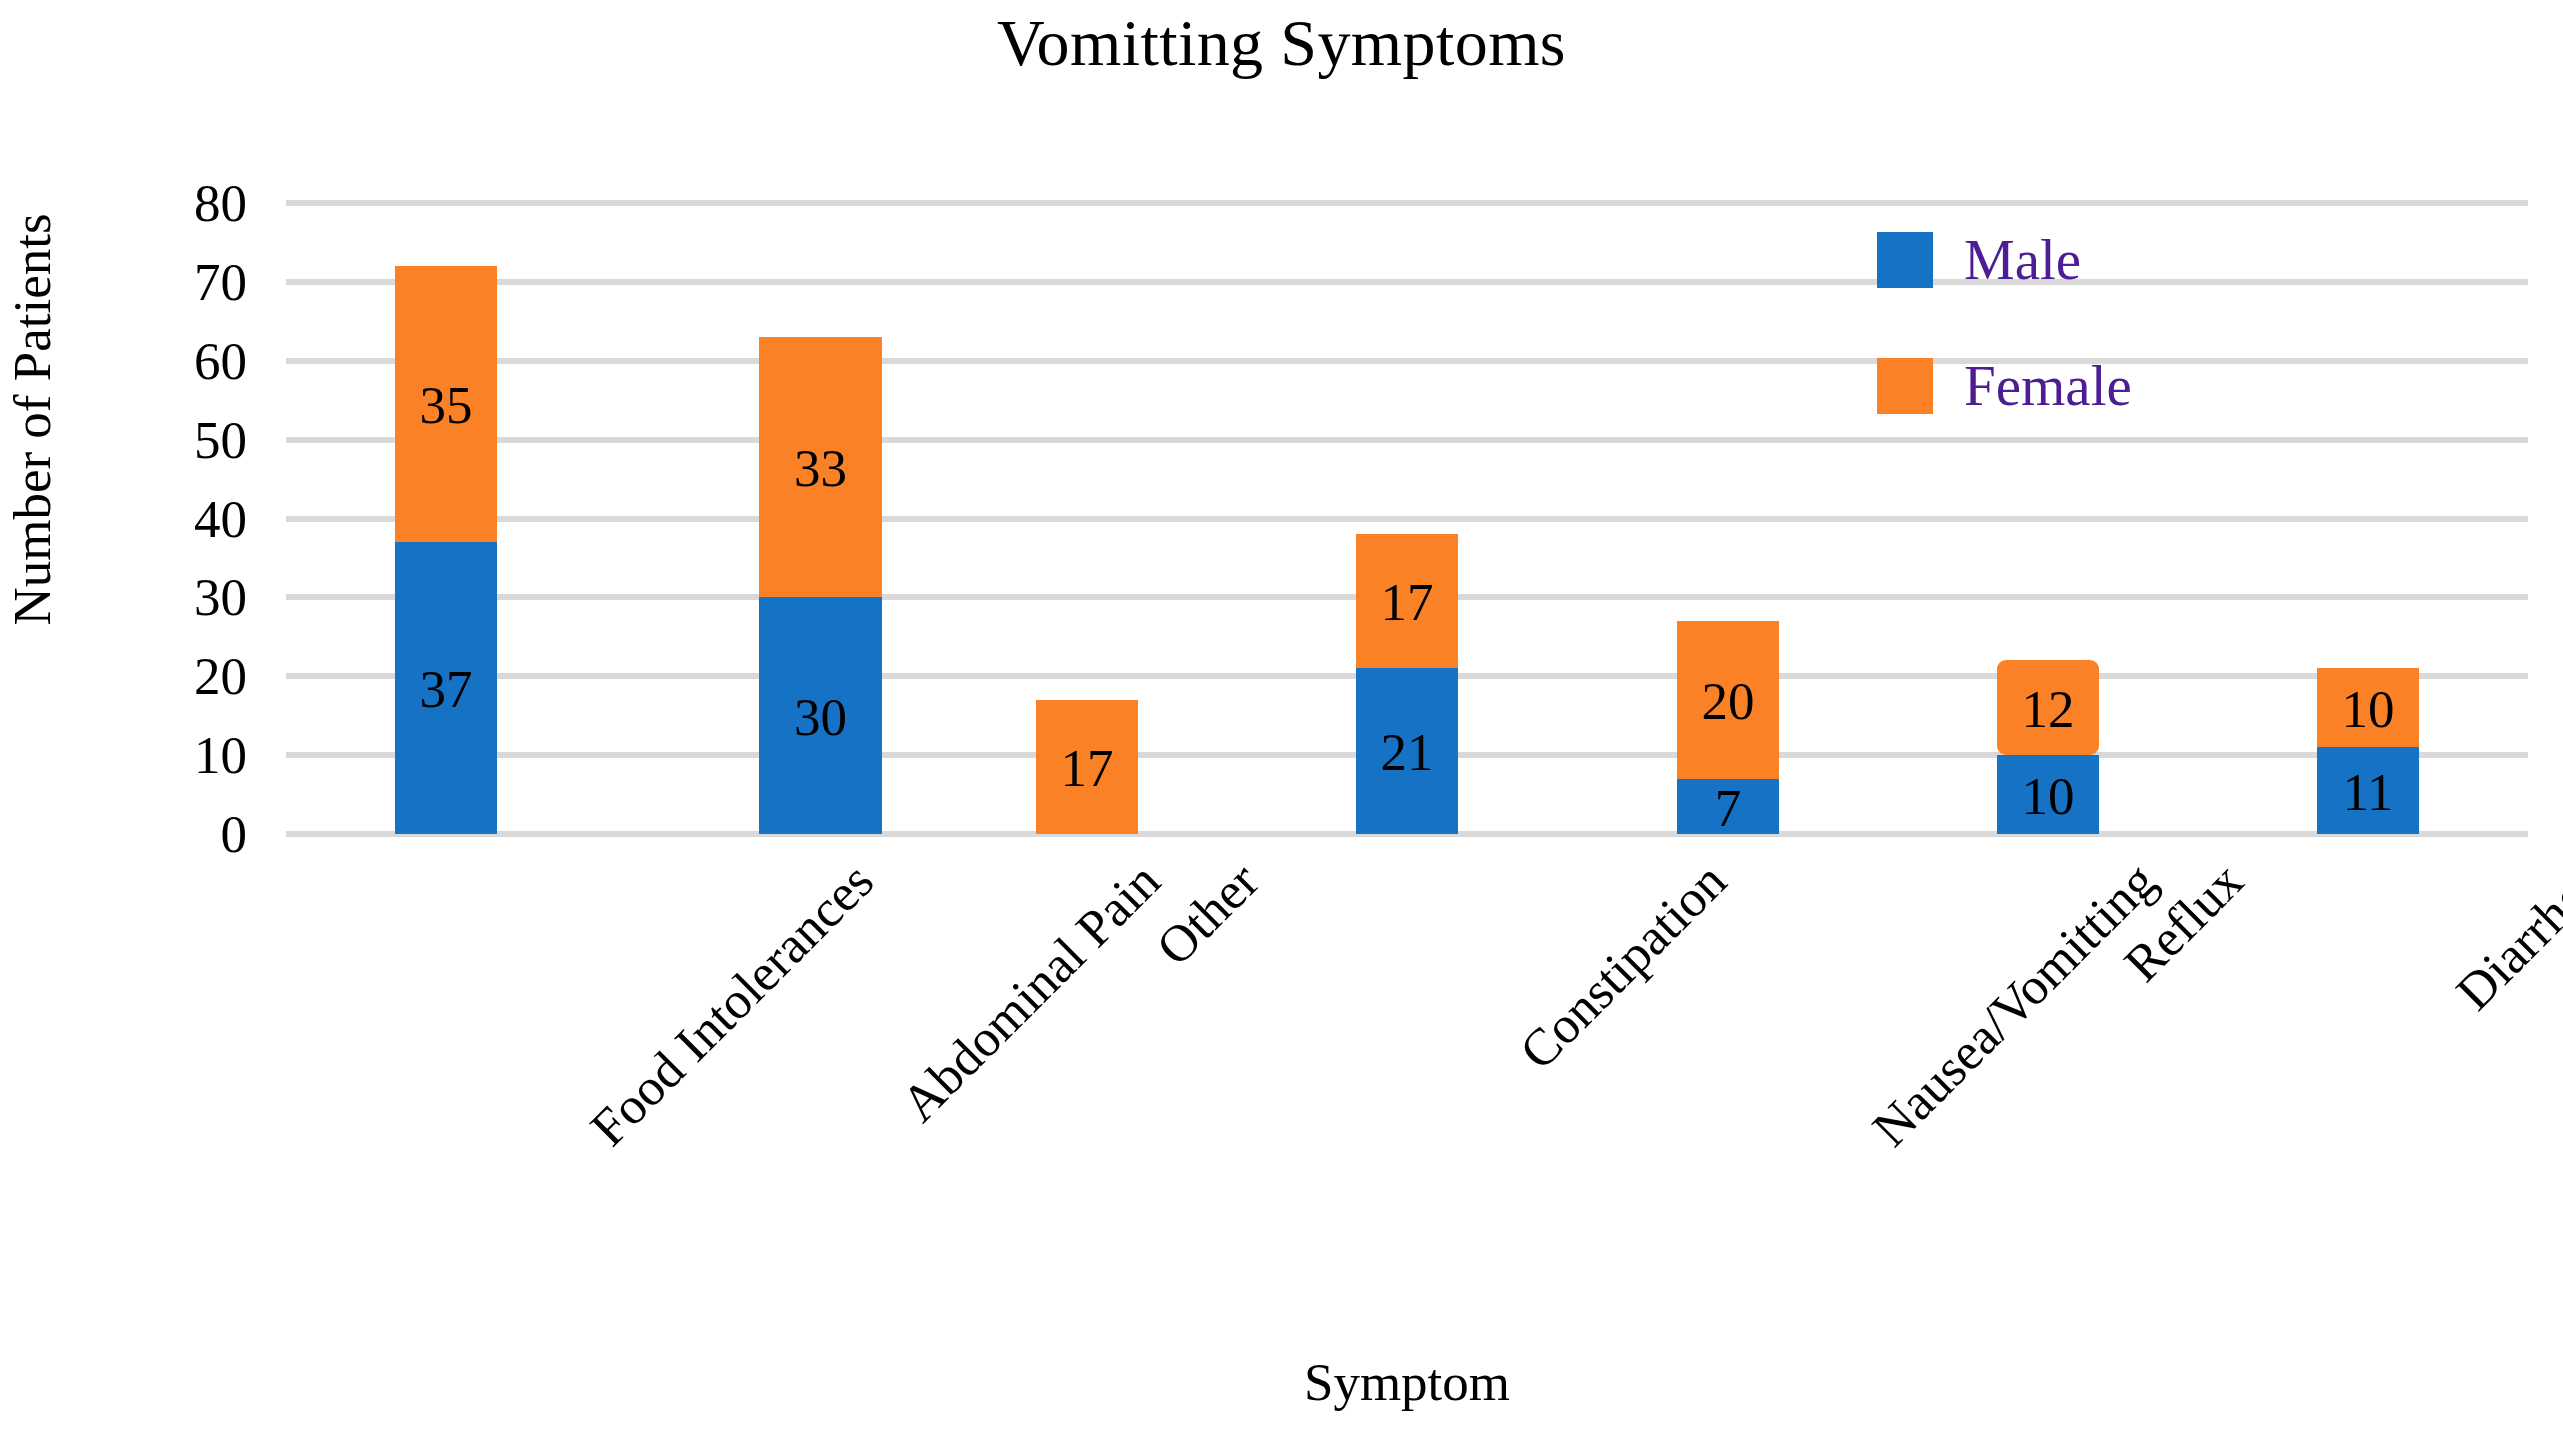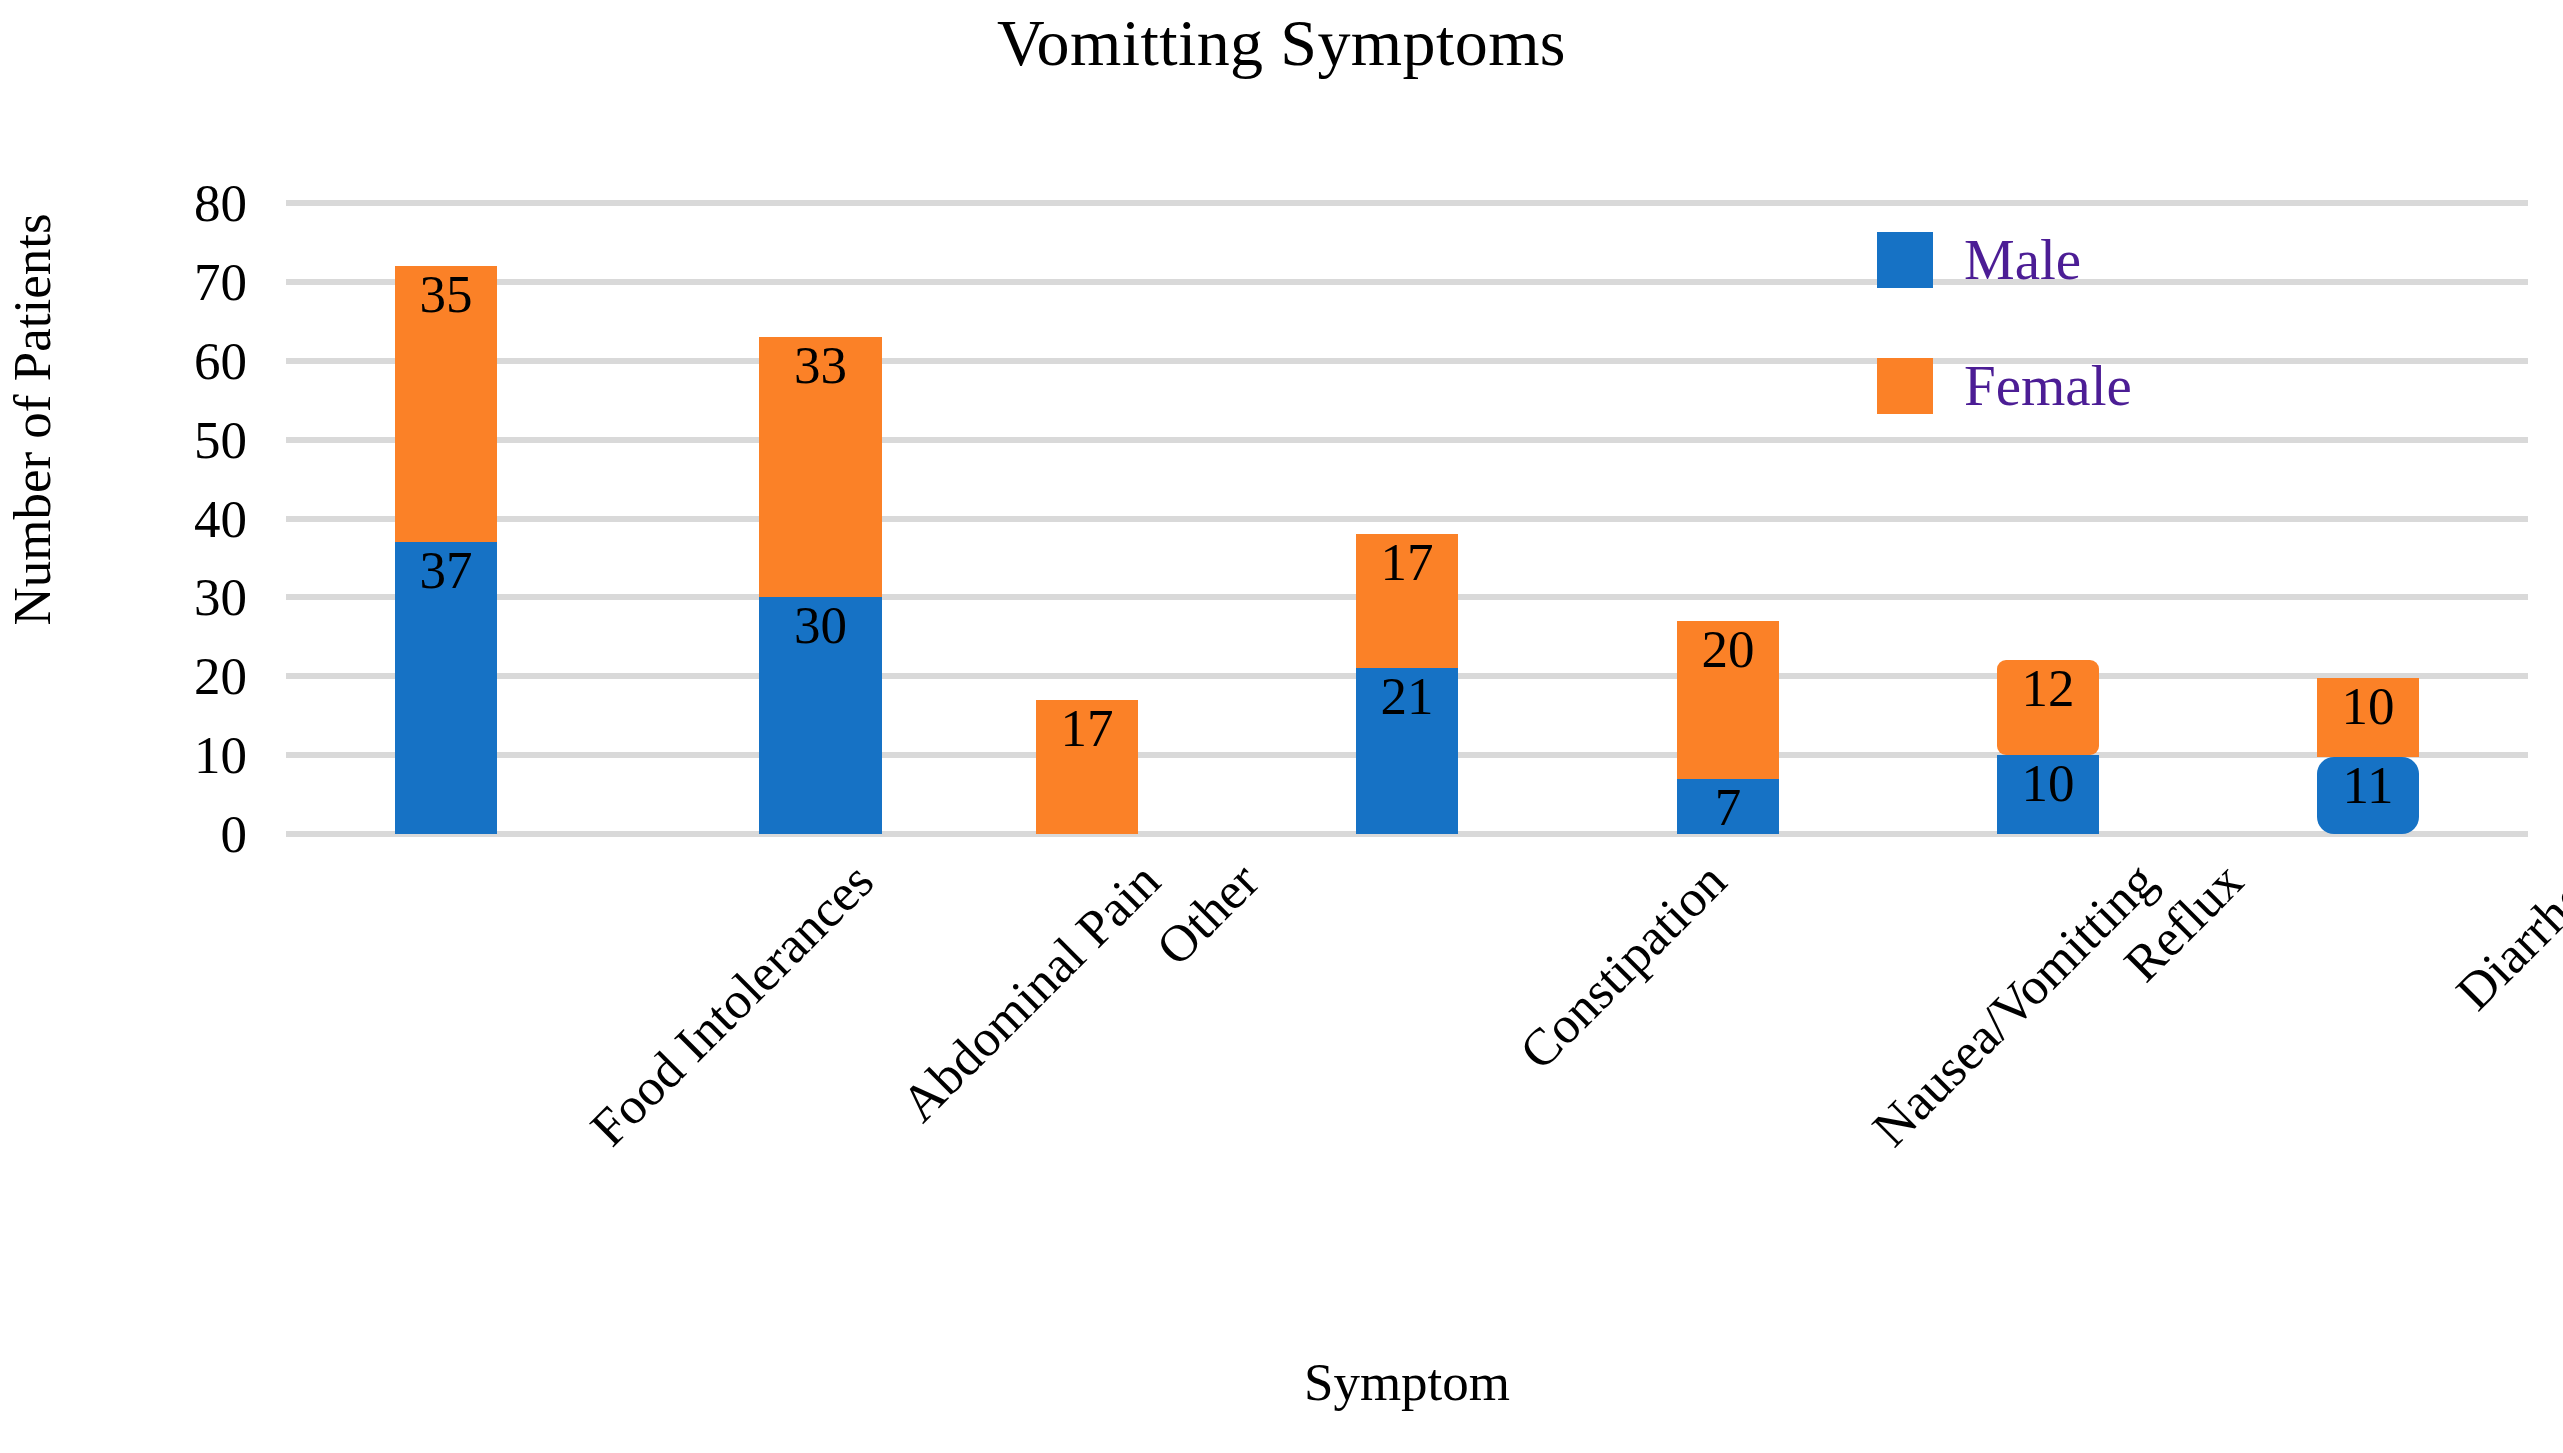--- a/index.html
+++ b/index.html
@@ -84,21 +84,21 @@
     position: absolute;
     bottom: 0;
     display: flex;
     flex-direction: column;
     justify-content: flex-end;
   }
   .bar-seg {
     position: relative;
     width: 100%;
     display: flex;
-    align-items: flex-start;
+    align-items: center;
     justify-content: center;
   }
   .bar-seg.male   { background: #1672C5; }
   .bar-seg.female { background: #FB8127; }
   .bar-value {
     font-size: 53px;
     line-height: 1;
     color: #000000;
     position: relative;
     top: 1.7px;
@@ -228,21 +228,21 @@
           <span class="bar-value">12</span>
         </div>
         <div class="bar-seg male" style="height: 79px;">
           <span class="bar-value">10</span>
         </div>
       </div>
       <div class="bar-group" style="left: 2031px; width: 102px;">
         <div class="bar-seg female" style="height: 79px;">
           <span class="bar-value">10</span>
         </div>
-        <div class="bar-seg male" style="height: 77px; border-radius: 17px;">
+        <div class="bar-seg male" style="height: 87px;">
           <span class="bar-value">11</span>
         </div>
       </div>
     </div>
 
   <div id="x-axis-title">Symptom</div>
 
   <div id="legend">
       <div class="legend-row">
         <div class="legend-swatch male" style="background: rgb(22, 114, 197);"></div>

